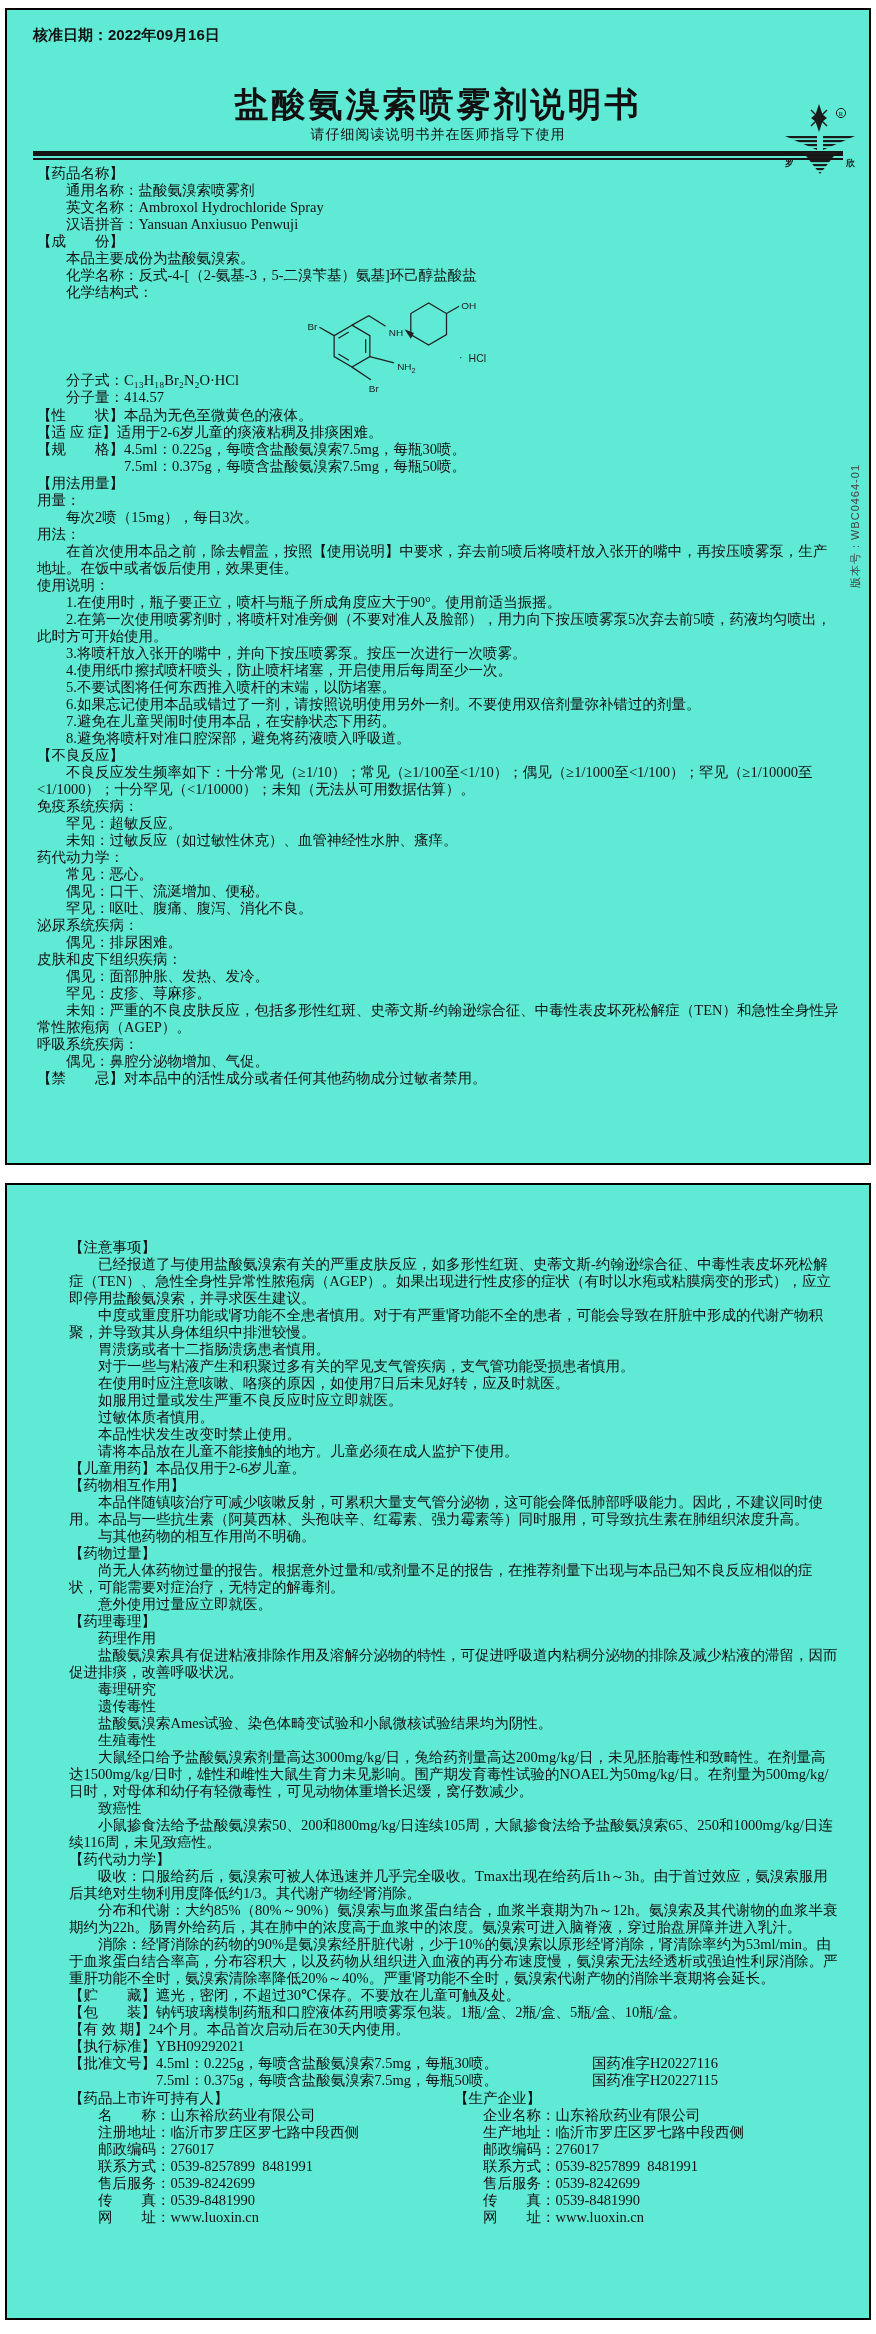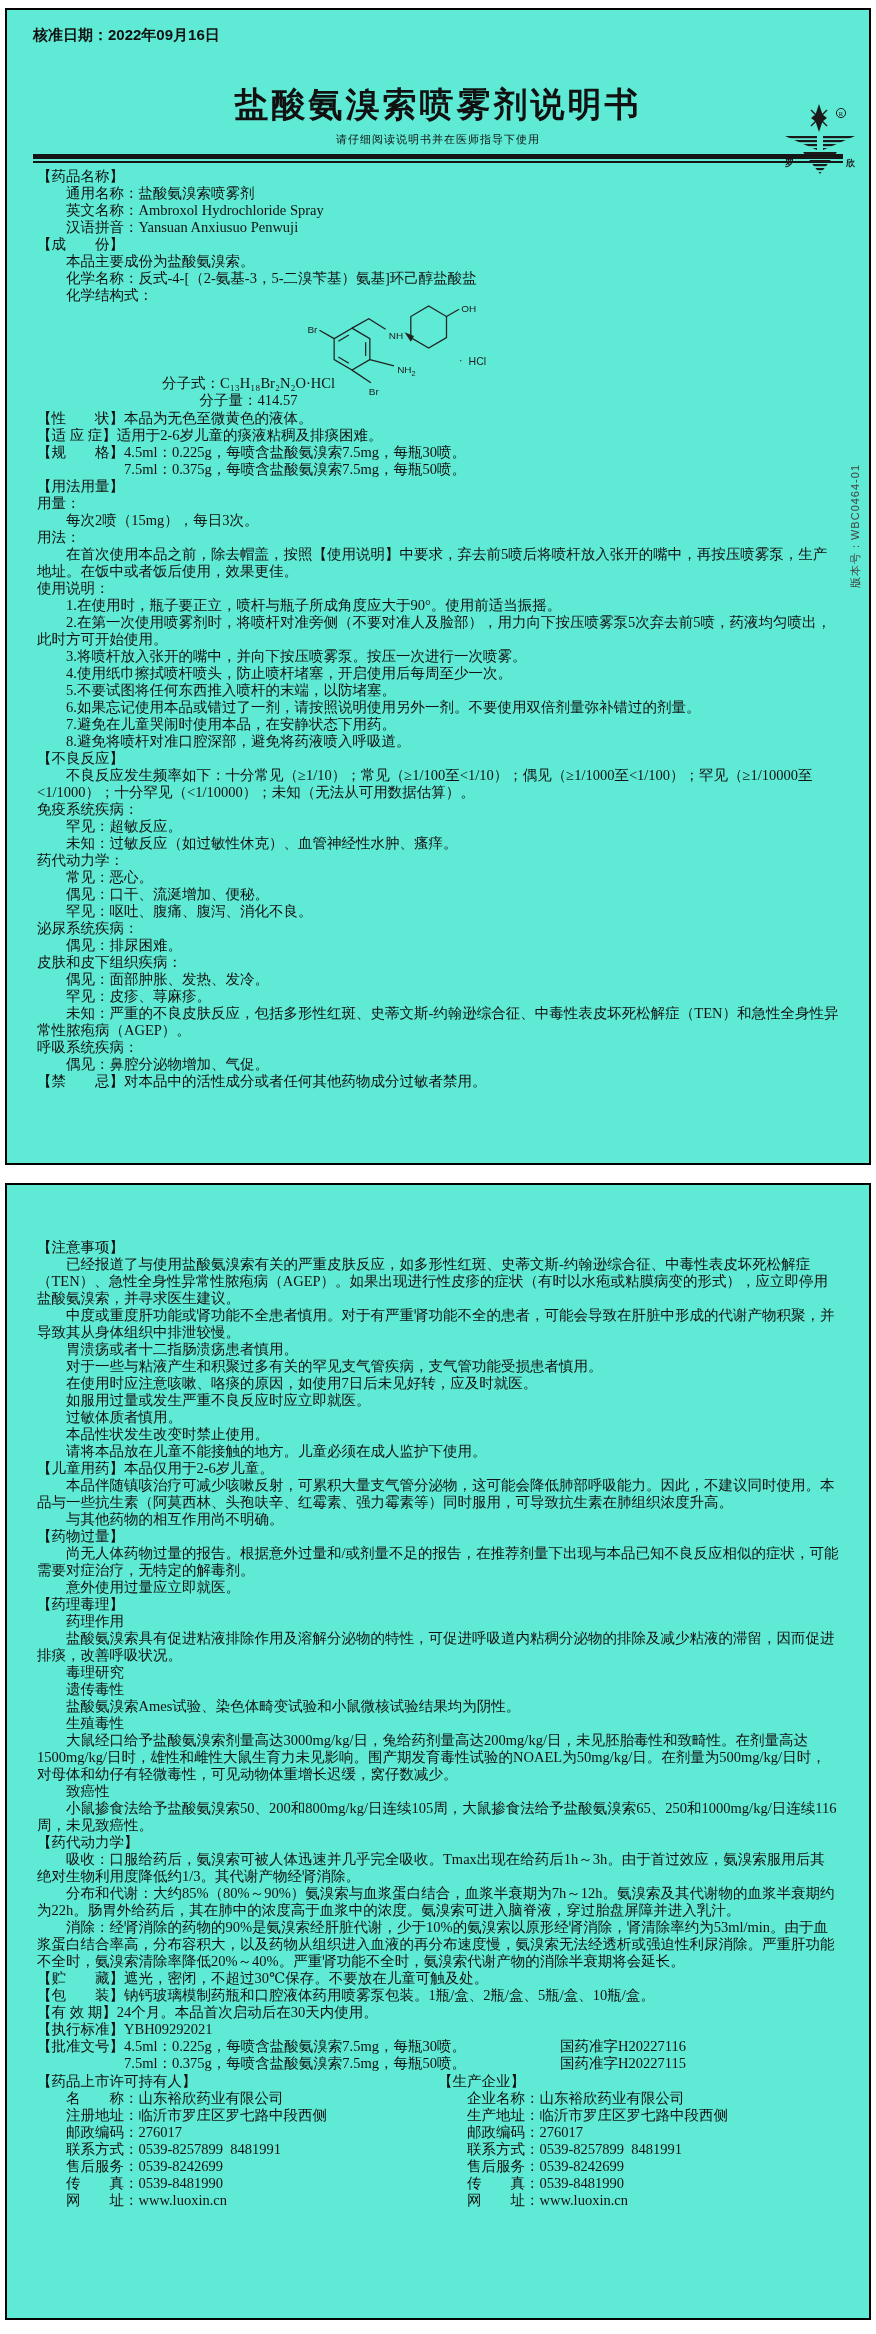--- a/index.html
+++ b/index.html
@@ -1,34 +1,34 @@
 <!DOCTYPE html>
 <html><head>
 <meta charset="utf-8">
 <style>
   html,body{margin:0;padding:0;background:#ffffff;}
   body{width:876px;height:2334px;position:relative;
        font-family:"Liberation Serif","DejaVu Serif",serif;color:#111;}
   .page{position:absolute;inset:0;background:#fff;}
   .box{position:absolute;left:5px;right:5px;border:2px solid #000;background:#5eead4;box-sizing:border-box;overflow:hidden;}
   .box1{top:8px;height:1157px;}
-  .box2{top:1183px;height:1137px;}
+  .box2{top:1183px;height:1137px;padding-left:32px;}
   .approval-date{margin:16px 0 0 26px;font-weight:bold;font-size:15px;
        font-family:"Liberation Sans","DejaVu Sans",sans-serif;}
   .title{margin-top:42px;text-align:center;font-size:34px;font-weight:bold;letter-spacing:3px;line-height:36px;}
-  .subtitle{text-align:center;font-size:11px;margin-top:9px;letter-spacing:1px;}
+  .subtitle{text-align:center;font-size:14px;margin-top:3px;letter-spacing:1px;}
   .rule{margin:7px 26px 0 26px;height:2px;border-top:5px solid #151515;border-bottom:2px solid #151515;}
   .content{margin:5px 30px 0 30px;font-size:14.5px;line-height:17px;}
   .box2 .content{margin-top:54px;}
   .ln{min-height:17px;white-space:pre-wrap;}
   .ind{text-indent:2em;}
   .ind6{padding-left:6em;}
   .gap{display:inline-block;margin-left:94px;}
   .structure-row{position:relative;height:106px;}
-  .mol-lines{position:absolute;left:0;bottom:1px;right:408px;text-align:center;}
+  .mol-lines{position:absolute;left:0;bottom:1px;right:408px;}
   .structure-svg{position:absolute;left:252px;top:1px;}
   .structure-svg text{font-family:"Liberation Sans","DejaVu Sans",sans-serif;fill:#222;}
   .cols{display:flex;margin-top:1px;}
   .col{width:50%;box-sizing:border-box;}
   .version-note{position:absolute;top:509px;right:-96px;width:220px;height:14px;
        font-size:11px;color:#444;letter-spacing:1px;text-align:center;
        transform:rotate(-90deg);font-family:"Liberation Sans","DejaVu Sans",sans-serif;}
   .logo{position:absolute;top:94px;right:12px;width:74px;height:74px;}
 </style>
 </head>
@@ -165,20 +165,21 @@
           <div class="ln ind">已经报道了与使用盐酸氨溴索有关的严重皮肤反应，如多形性红斑、史蒂文斯-约翰逊综合征、中毒性表皮坏死松解症（TEN）、急性全身性异常性脓疱病（AGEP）。如果出现进行性皮疹的症状（有时以水疱或粘膜病变的形式），应立即停用盐酸氨溴索，并寻求医生建议。</div>
           <div class="ln ind">中度或重度肝功能或肾功能不全患者慎用。对于有严重肾功能不全的患者，可能会导致在肝脏中形成的代谢产物积聚，并导致其从身体组织中排泄较慢。</div>
           <div class="ln ind">胃溃疡或者十二指肠溃疡患者慎用。</div>
           <div class="ln ind">对于一些与粘液产生和积聚过多有关的罕见支气管疾病，支气管功能受损患者慎用。</div>
           <div class="ln ind">在使用时应注意咳嗽、咯痰的原因，如使用7日后未见好转，应及时就医。</div>
           <div class="ln ind">如服用过量或发生严重不良反应时应立即就医。</div>
           <div class="ln ind">过敏体质者慎用。</div>
           <div class="ln ind">本品性状发生改变时禁止使用。</div>
           <div class="ln ind">请将本品放在儿童不能接触的地方。儿童必须在成人监护下使用。</div>
           <div class="ln h">【儿童用药】本品仅用于2-6岁儿童。</div>
+          <div class="ln h">【药物相互作用】</div>
           <div class="ln ind">本品伴随镇咳治疗可减少咳嗽反射，可累积大量支气管分泌物，这可能会降低肺部呼吸能力。因此，不建议同时使用。本品与一些抗生素（阿莫西林、头孢呋辛、红霉素、强力霉素等）同时服用，可导致抗生素在肺组织浓度升高。</div>
           <div class="ln ind">与其他药物的相互作用尚不明确。</div>
           <div class="ln h">【药物过量】</div>
           <div class="ln ind">尚无人体药物过量的报告。根据意外过量和/或剂量不足的报告，在推荐剂量下出现与本品已知不良反应相似的症状，可能需要对症治疗，无特定的解毒剂。</div>
           <div class="ln ind">意外使用过量应立即就医。</div>
           <div class="ln h">【药理毒理】</div>
           <div class="ln ind">药理作用</div>
           <div class="ln ind">盐酸氨溴索具有促进粘液排除作用及溶解分泌物的特性，可促进呼吸道内粘稠分泌物的排除及减少粘液的滞留，因而促进排痰，改善呼吸状况。</div>
           <div class="ln ind">毒理研究</div>
           <div class="ln ind">遗传毒性</div>

